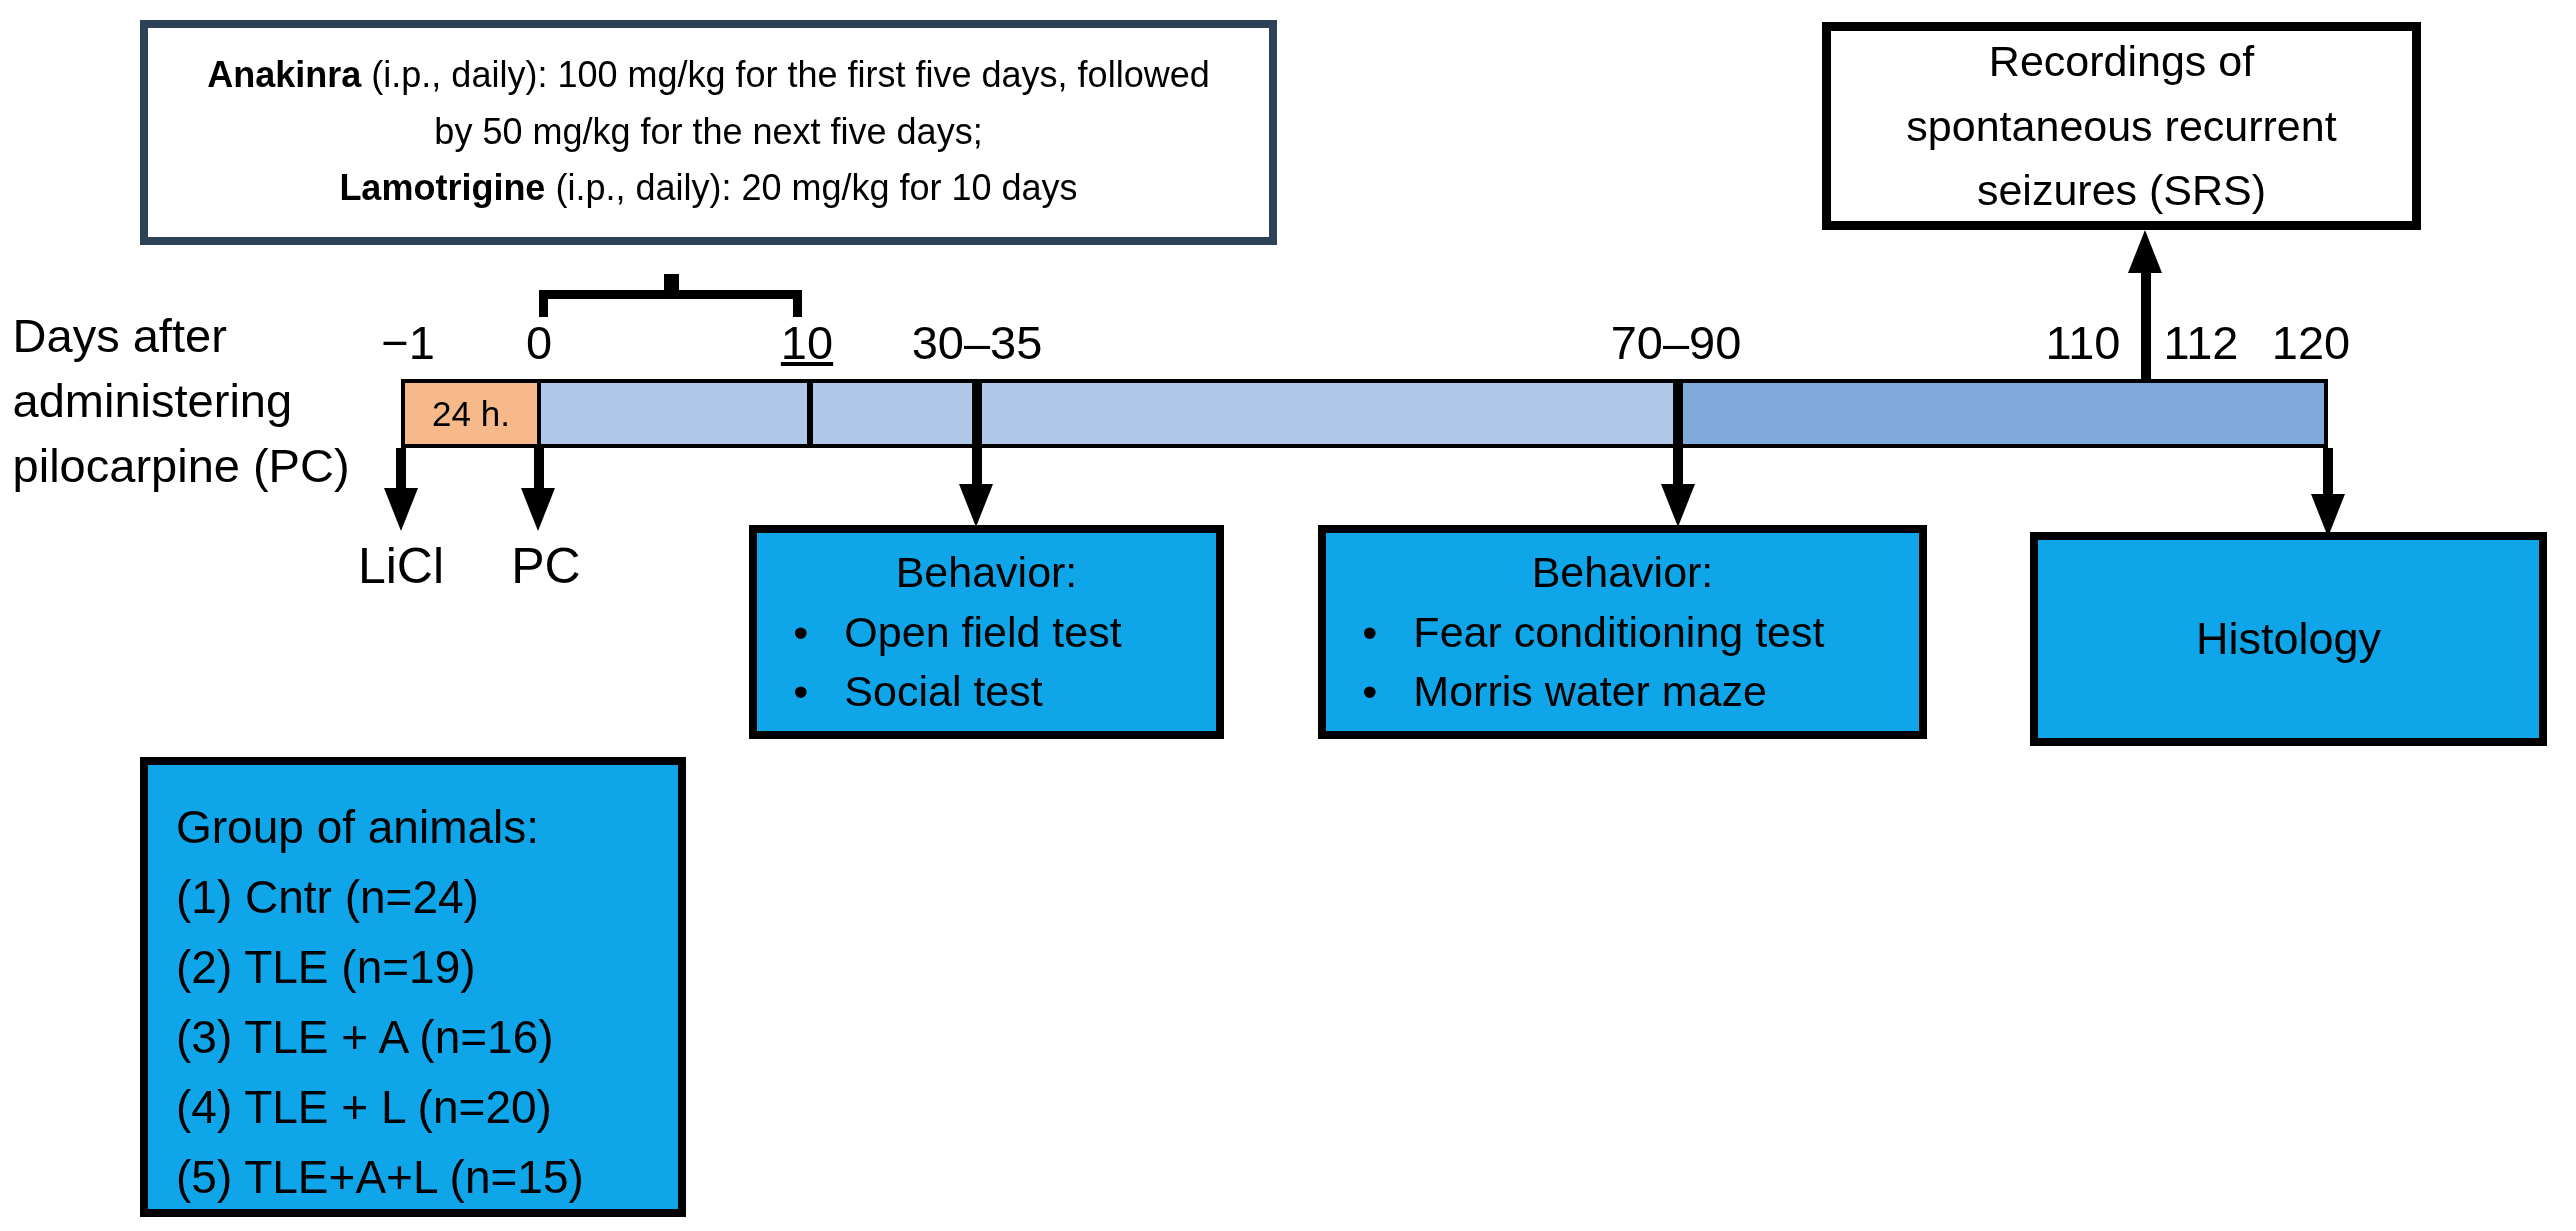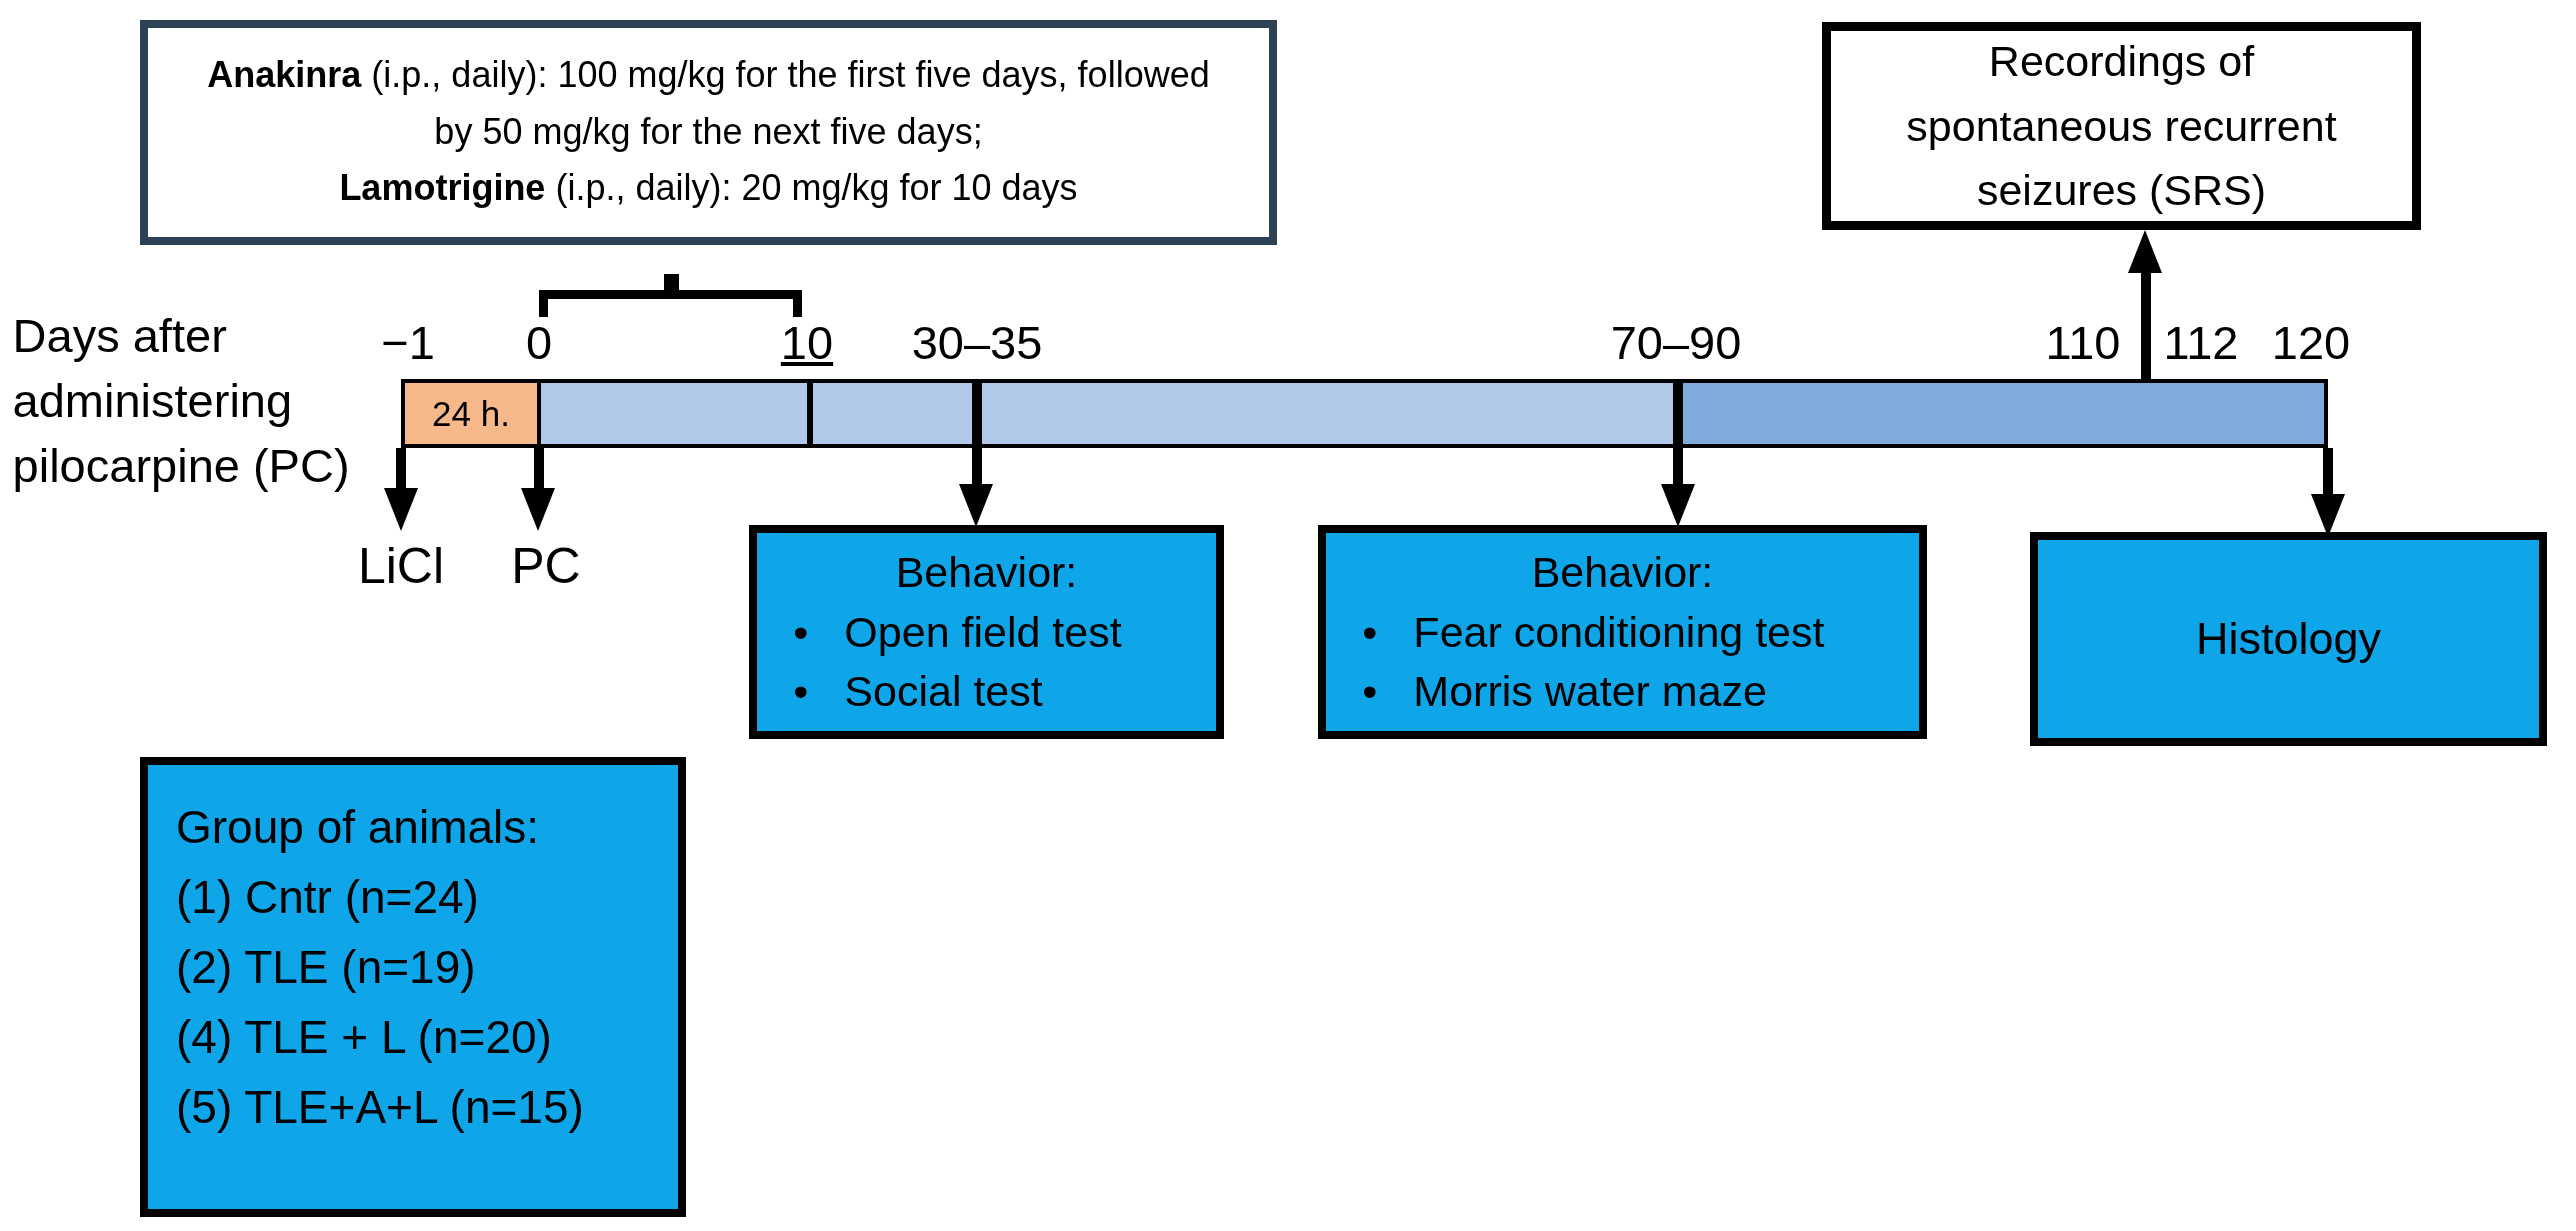--- a/index.html
+++ b/index.html
@@ -176,18 +176,19 @@
   </div>
 
   <div class="blackbox" id="histology-box">
     <div>Histology</div>
   </div>
 
   <div class="blackbox" id="group-box">
     <div>Group of animals:</div>
     <div>(1) Cntr (n=24)</div>
     <div>(2) TLE (n=19)</div>
+    <div>(3) TLE + A (n=16)</div>
     <div>(4) TLE + L (n=20)</div>
     <div>(5) TLE+A+L (n=15)</div>
   </div>
 
 </div>
 
 
 </body></html>

